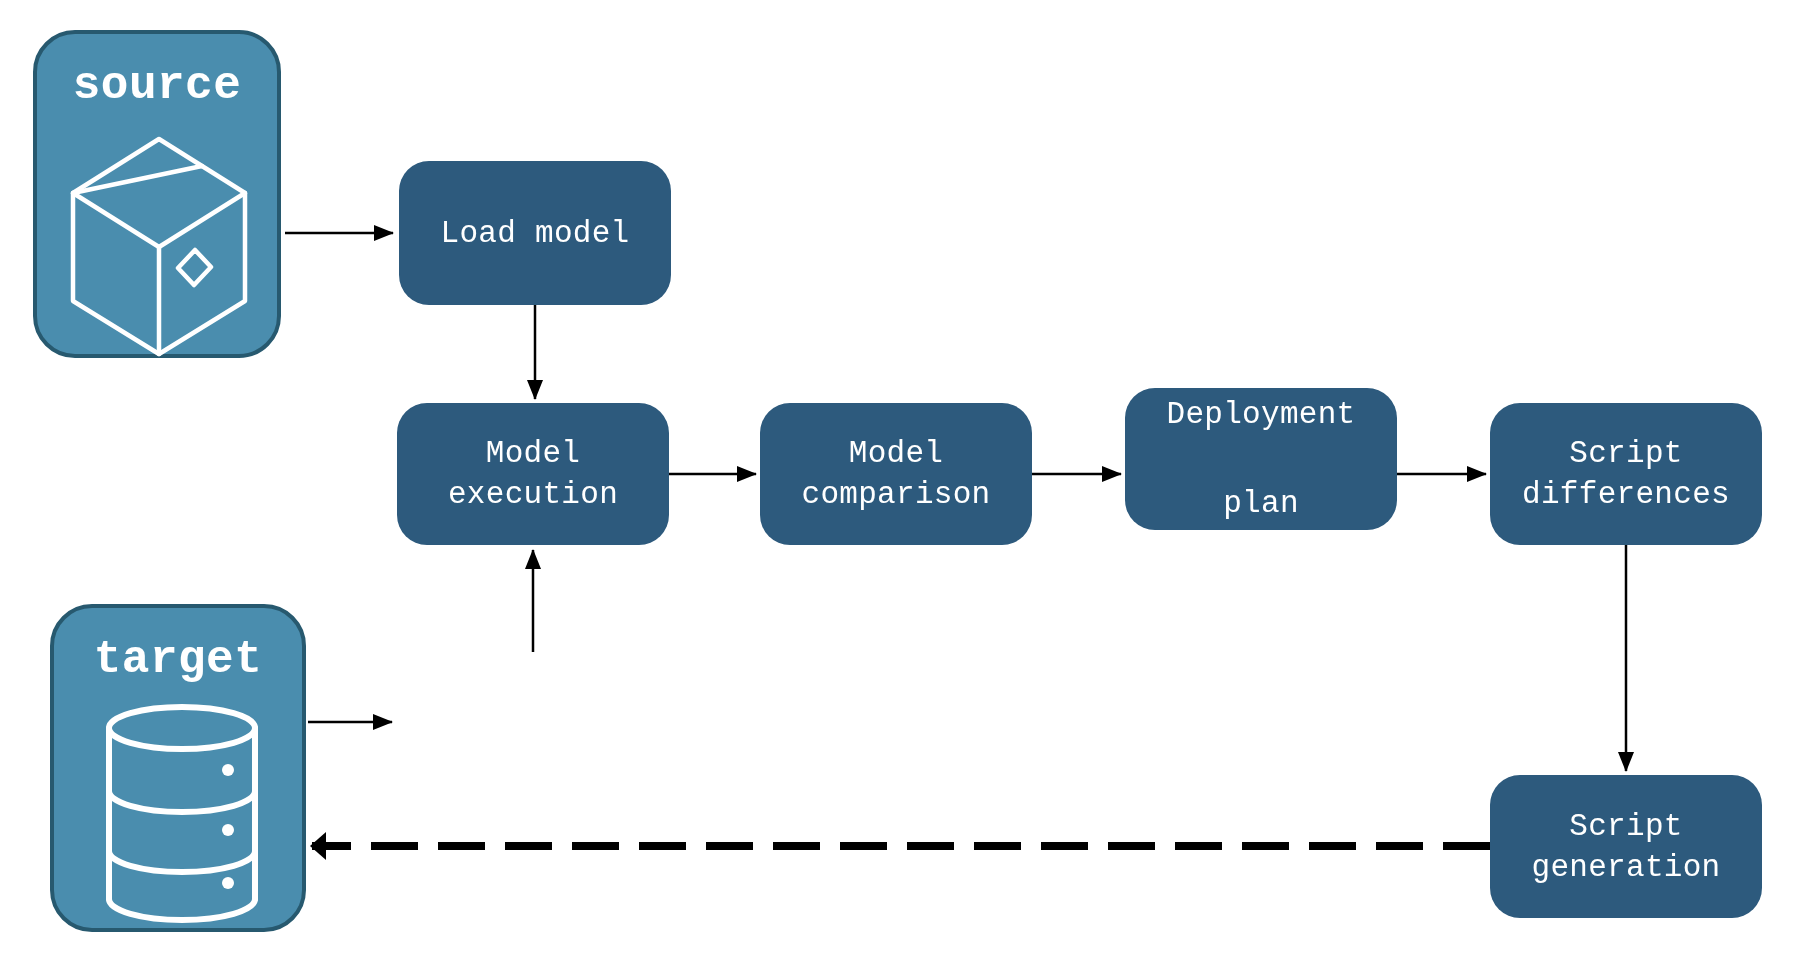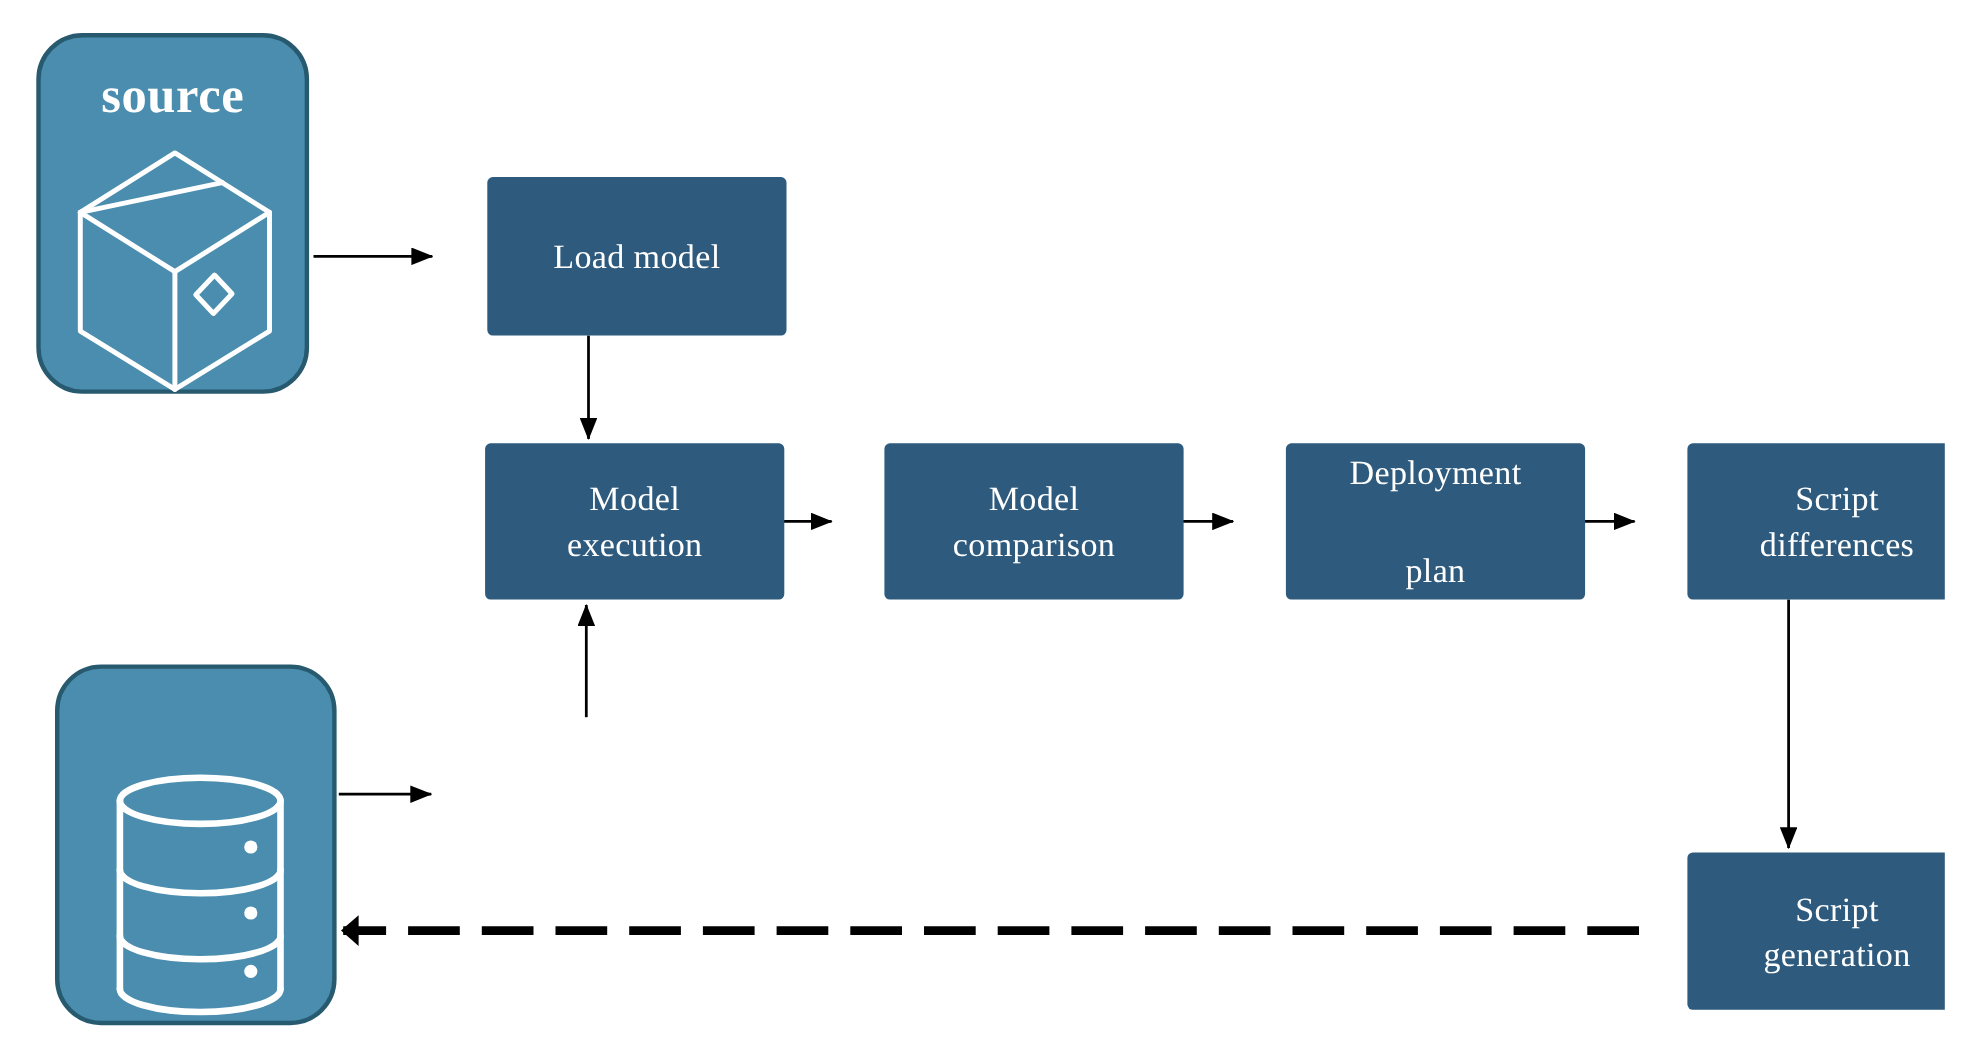--- a/index.html
+++ b/index.html
@@ -8,35 +8,34 @@
     --node-light-border:#27596f;
     --arrow:#000000;
     --text:#ffffff;
     --background:#ffffff;
   }
   html,body{margin:0;padding:0;background:var(--background);}
   #stage{
     position:relative;
     width:1768px;height:959px;
     background:var(--background);
-    font-family:Liberation Serif, serif;
+    font-family:Liberation Mono, monospace;
     overflow:hidden;
   }
   #edge-layer{position:absolute;left:0;top:0;pointer-events:none;}
   .node-dark{
     position:absolute;
     background:var(--node-dark);
-    border-radius:5px;
+    border-radius:30px;
     color:var(--text);
     display:flex;flex-direction:column;
     align-items:center;justify-content:center;
     text-align:center;
     font-size:31px;line-height:41px;
     letter-spacing:.3px;
-    margin-left:44px;
   }
   .node-dark span{display:block;}
   .node-light{
     position:absolute;
     background:var(--node-light);
     border:4px solid var(--node-light-border);
     border-radius:42px;
     box-sizing:border-box;
     color:var(--text);
   }
@@ -81,20 +80,21 @@
         <polygon points="100,10 186,64 186,172 100,225 14,172 14,64"></polygon>
         <polyline points="14,64 100,118 186,64"></polyline>
         <line x1="100" y1="118" x2="100" y2="225"></line>
         <line x1="14" y1="64" x2="143" y2="37"></line>
         <polygon points="119,139 136,121 152,138 135,156"></polygon>
       </g>
     </svg>
   </div>
 
   <div class="node-light" style="left:50px;top:604px;width:256px;height:328px;">
+    <div class="light-label">target</div>
     <svg class="icon-svg" style="left:48px;top:93px;" width="160" height="230" viewBox="0 0 160 230">
       <g fill="none" stroke="#ffffff" stroke-width="6" stroke-linecap="round">
         <ellipse cx="80" cy="27" rx="73" ry="21"></ellipse>
         <line x1="7" y1="27" x2="7" y2="198"></line>
         <line x1="153" y1="27" x2="153" y2="198"></line>
         <path d="M7,90 A73,21 0 0 0 153,90"></path>
         <path d="M7,150 A73,21 0 0 0 153,150"></path>
         <path d="M7,198 A73,21 0 0 0 153,198"></path>
       </g>
       <g fill="#ffffff">
@@ -112,21 +112,21 @@
   <div class="node-dark" style="left:397px;top:403px;width:272px;height:142px;">
     <span>Model</span>
     <span>execution</span>
   </div>
 
   <div class="node-dark" style="left:760px;top:403px;width:272px;height:142px;">
     <span>Model</span>
     <span>comparison</span>
   </div>
 
-  <div class="node-dark" style="left:1125px;top:403px;width:272px;height:142px;gap:48px;">
+  <div class="node-dark" style="left:1125px;top:388px;width:272px;height:142px;gap:48px;">
     <span>Deployment</span>
     <span>plan</span>
   </div>
 
   <div class="node-dark" style="left:1490px;top:403px;width:272px;height:142px;">
     <span>Script</span>
     <span>differences</span>
   </div>
 
 

